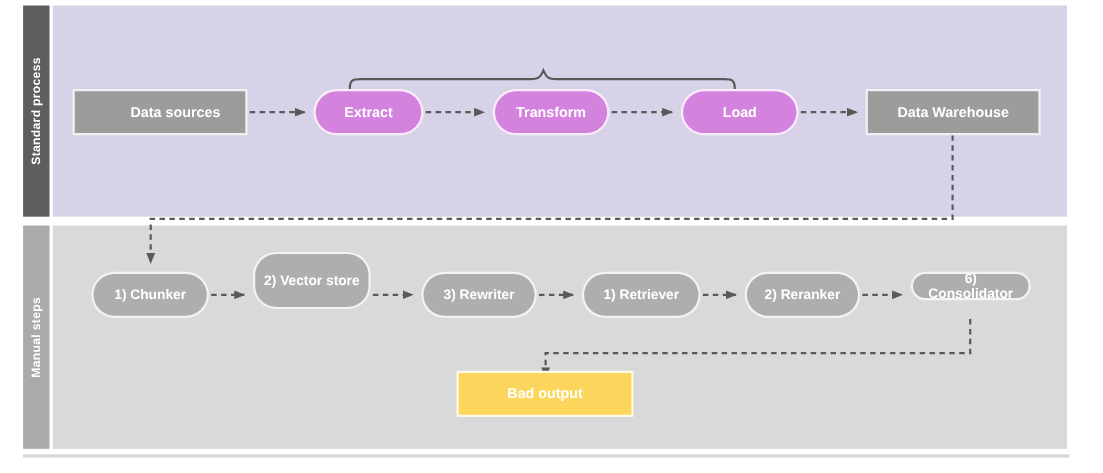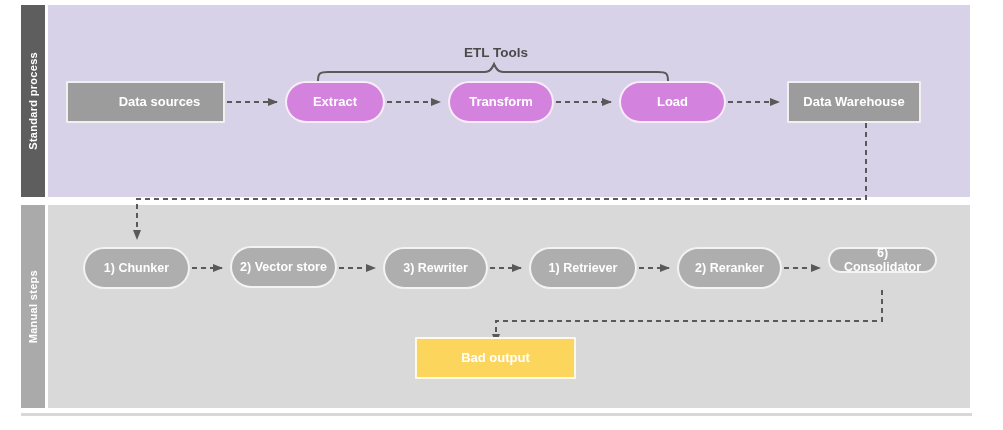--- a/index.html
+++ b/index.html
@@ -113,30 +113,29 @@
 
     <path class="connector" marker-end="url(#arrow)" d="M192,268 H222"></path>
     <path class="connector" marker-end="url(#arrow)" d="M339,268 H375"></path>
     <path class="connector" marker-end="url(#arrow)" d="M490,268 H521"></path>
     <path class="connector" marker-end="url(#arrow)" d="M639,268 H669"></path>
     <path class="connector" marker-end="url(#arrow)" d="M784,268 H820"></path>
 
     <path class="connector" marker-end="url(#arrow)" d="M882,290 V321 H496 V343"></path>
   </svg>
 
-  <div class="etl-label">ETL Tools</div>
 
   <div class="node rect fill-gray" style="left:66px; top:81px; width:159px; height:42px;padding-left:36px;">Data sources</div>
   <div class="node pill fill-pink" style="left:448px; top:81px; width:106px; height:42px;">Transform</div>
   <div class="node pill fill-pink" style="left:285px; top:81px; width:100px; height:42px;">Extract</div>
   <div class="node pill fill-pink" style="left:619px; top:81px; width:107px; height:42px;">Load</div>
-  <div class="node rect fill-gray" style="left:787px; top:81px; width:134px; height:42px;">Data Warehouse</div>
+  <div class="node rect fill-gray" style="left:787px; top:81px; width:159px; height:42px;">Data Warehouse</div>
 
   <div class="node pill fill-manual small" style="left:83px; top:247px; width:107px; height:42px;">1) Chunker</div>
-  <div class="node pill fill-manual small" style="left:230px; top:246px; width:107px; height:42px;">2) Vector store</div>
+  <div class="node pill fill-manual small" style="left:230px; top:229px; width:107px; height:52px;">2) Vector store</div>
   <div class="node pill fill-manual small" style="left:383px; top:247px; width:105px; height:42px;text-align:right;">3) Rewriter</div>
   <div class="node pill fill-manual small" style="left:529px; top:247px; width:108px; height:42px;">1) Retriever</div>
   <div class="node pill fill-manual small" style="left:677px; top:247px; width:105px; height:42px;">2) Reranker</div>
   <div class="node pill fill-manual small" style="left:828px; top:247px; width:109px; height:26px;">6) Consolidator</div>
 
   <div class="node rect fill-yellow" style="left:415px; top:337px; width:161px; height:42px;">Bad output</div>
 
 </div>
 
 </body></html>

